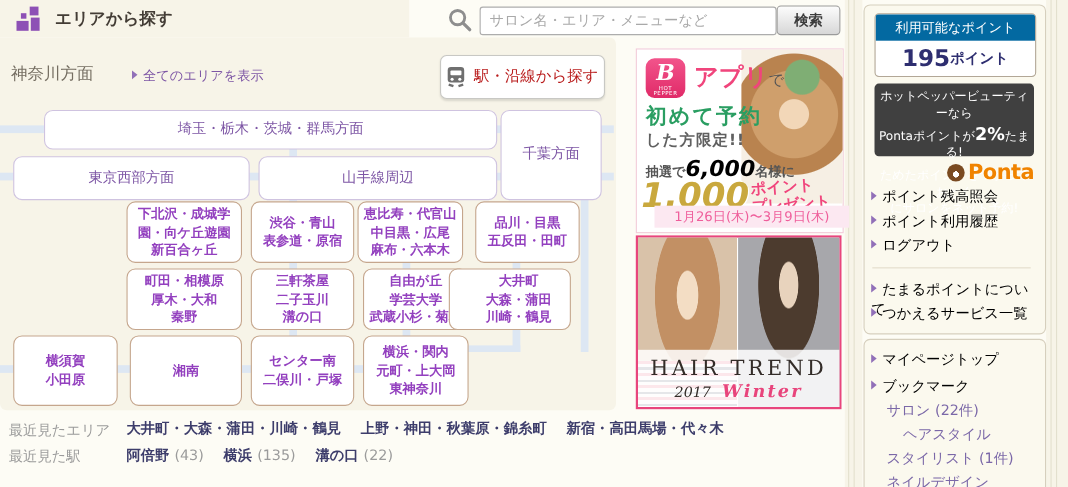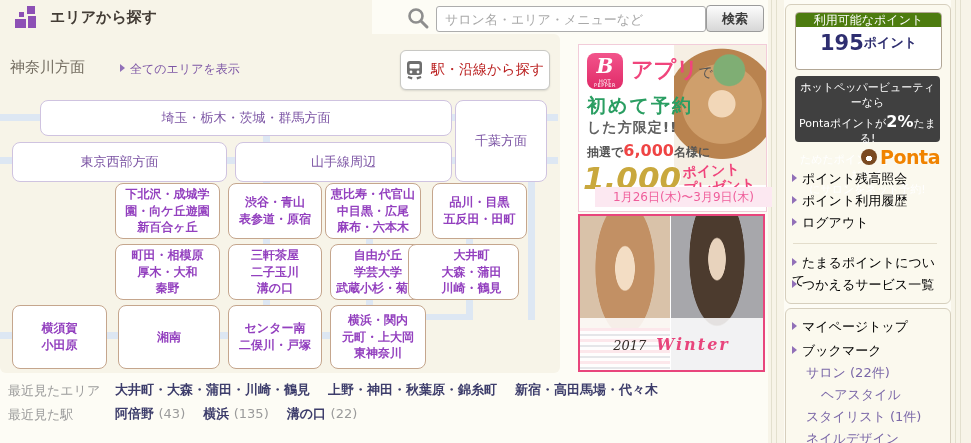--- a/index.html
+++ b/index.html
@@ -43,21 +43,21 @@
   .appicon{position:absolute;left:8px;top:8px;width:36px;height:36px;border-radius:8px;
         background:linear-gradient(#f2548b,#e02a68);color:#fff;text-align:center;z-index:3;}
   .appicon .b{font-size:20px;font-weight:bold;font-family:"DejaVu Serif",serif;font-style:italic;line-height:26px;}
   .appicon .hp{font-size:5px;letter-spacing:.5px;line-height:4px;display:block;}
   .ad1 .t1{position:absolute;left:52px;top:10px;z-index:3;}
   .t1 .acc{font-size:22px;font-weight:bold;color:#f0457c;}
   .t1 .suf{font-size:14px;color:#555;}
   .ad1 .t2{position:absolute;left:8px;top:48px;font-size:19px;font-weight:bold;color:#2a9e62;letter-spacing:2px;z-index:3;}
   .ad1 .t3{position:absolute;left:8px;top:74px;font-size:14px;font-weight:bold;color:#606060;letter-spacing:1px;z-index:3;}
   .ad1 .t4{position:absolute;left:8px;top:96px;z-index:3;color:#555;font-size:12px;font-weight:bold;}
-  .t4 .num{font-size:16px;color:#ef4444;}
+  .t4 .num{font-size:20px;color:#000000;font-style:italic;}
   .ad1 .prize{position:absolute;left:4px;top:115px;display:flex;align-items:center;z-index:3;}
   .prize .gold{font-size:31px;font-weight:bold;font-style:italic;color:#c9a83d;
         text-shadow:1px 1px 0 #fff,-1px -1px 0 #fff;}
   .prize .pink{display:flex;flex-direction:column;font-size:14px;font-weight:bold;color:#f0457c;
         line-height:1.15;margin-left:2px;transform:rotate(-4deg);}
   .ad1 .period{position:absolute;left:16px;bottom:4px;width:177px;height:20px;background:#fce8f1;
         border-radius:0;color:#ef5e9b;font-size:12px;font-weight:normal;display:flex;
         align-items:center;justify-content:center;z-index:3;}
   .ad2{left:578px;top:214px;width:187px;height:158px;background:#fff;border:2px solid #e8457c;
         box-sizing:border-box;z-index:2;cursor:pointer;}
@@ -72,21 +72,21 @@
   .band .ht{font-family:"DejaVu Serif","Liberation Serif",serif;font-size:19px;letter-spacing:3px;color:#332c28;}
   .band .sub{font-family:"DejaVu Serif","Liberation Serif",serif;font-style:italic;font-size:13px;color:#332c28;}
   .band .sub .w{font-size:16px;color:#e8457c;font-weight:bold;margin-left:10px;letter-spacing:2px;}
   
   .strip{top:0;height:443px;background:#f7f4e8;}
   .vline{top:0;width:1px;height:443px;background:#e3e0ce;}
   
   .sbox{background:#fbf9ee;border:1px solid #d6cfbd;border-radius:6px;z-index:2;}
   .pts{left:795px;top:12px;width:145px;height:56px;border:1px solid #b2a796;border-radius:4px;
         overflow:hidden;background:#fff;z-index:3;}
-  .pts .hd{height:14px;background:#4d7c0f;color:#fff;font-size:12px;display:flex;align-items:center;justify-content:center;}
+  .pts .hd{height:24px;background:#0369a1;color:#fff;font-size:12px;display:flex;align-items:center;justify-content:center;}
   .pts .bd{height:32px;display:flex;align-items:center;justify-content:center;color:#2e2e70;}
   .pts .bd .v{font-size:21px;font-weight:bold;}
   .pts .bd .u{font-size:13px;font-weight:bold;}
   .promo{left:795px;top:76px;width:145px;height:66px;background:#404040;border-radius:4px;color:#fff;
         font-size:11px;text-align:center;line-height:1.35;z-index:3;padding-top:5px;box-sizing:border-box;}
   .promo .pct{font-size:16px;font-weight:bold;}
   .promo .p2{margin-top:6px;white-space:pre-line;}
   .ponta{left:820px;top:146px;width:120px;display:flex;align-items:center;justify-content:flex-end;gap:3px;z-index:3;}
   .ponta .face{width:16px;height:16px;border-radius:50%;background:radial-gradient(circle at 50% 60%,#fff 0 22%,#7a4a21 23%);}
   .ponta .pt{font-size:19px;font-weight:800;color:#f08300;letter-spacing:-.5px;}
@@ -205,20 +205,21 @@
         </span>
     </div>
     <div class="period">1月26日(木)〜3月9日(木)</div>
   </div>
 
   <div class="ab ad2">
     <div class="ph-l"></div>
     <div class="stripes"></div>
     <div class="ph-r"></div>
     <div class="band">
+      <span class="ht">HAIR TREND</span>
       <span class="sub"><span>2017</span><span class="w">Winter</span></span>
     </div>
   </div>
 
   <div class="ab strip" style="left:768px;width:16px;"></div>
   <div class="ab vline" style="left:771px;"></div>
   <div class="ab vline" style="left:776px;"></div>
   <div class="ab strip" style="left:951px;width:20px;"></div>
   <div class="ab vline" style="left:955px;"></div>
   <div class="ab vline" style="left:960px;"></div>

